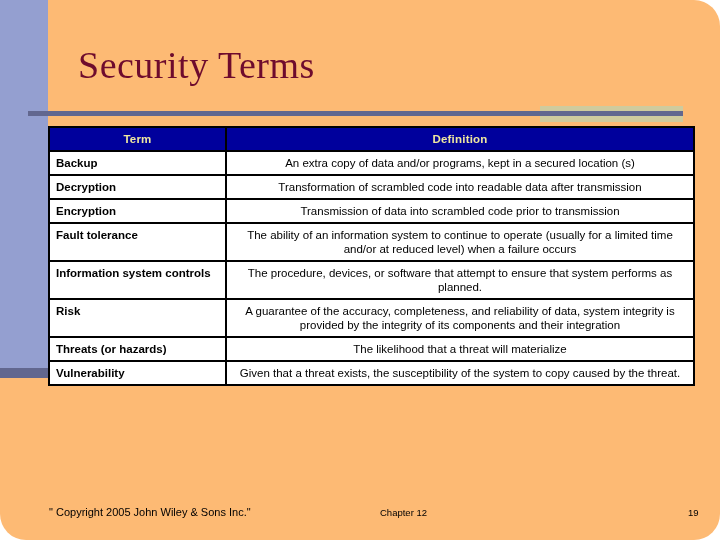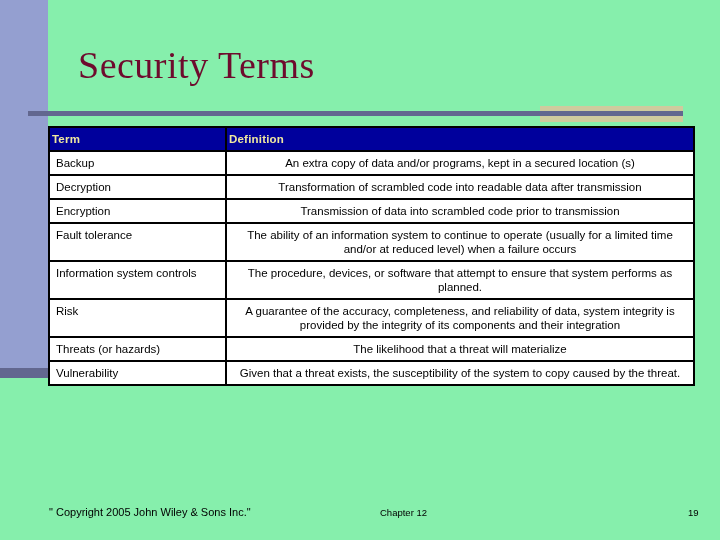--- a/index.html
+++ b/index.html
@@ -13,21 +13,22 @@
     position: relative;
     overflow: hidden;
     font-family: "Liberation Sans", sans-serif;
     -webkit-font-smoothing: none;
   }
 
   
   #slide {
     position: absolute;
     inset: 0;
-    background: #86efac;
+    background: #fdba74;
+    border-radius: 26px;
   }
 
   #left-band {
     position: absolute;
     left: 0;
     top: 0;
     width: 48px;
     height: 368px;
     background: #949fd0;
   }
@@ -92,29 +93,30 @@
     vertical-align: top;
     font-size: 11.5px;
     line-height: 14px;
     color: #000000;
   }
 
   table.terms thead th {
     background: #00009c;
     color: #efe8a0;
     font-weight: bold;
-    text-align: left;
+    text-align: center;
     font-size: 11.5px;
     padding: 4px 2px 4px 2px;
     letter-spacing: 0.2px;
   }
 
   table.terms tbody td.term-cell {
     padding: 4px 4px 4px 6px;
     text-align: left;
+    font-weight: bold;
   }
 
   table.terms tbody td.def-cell {
     padding: 4px 6px 4px 6px;
     text-align: center;
   }
 
   col.c-term { width: 177px; }
   col.c-def  { width: 468px; }
 

